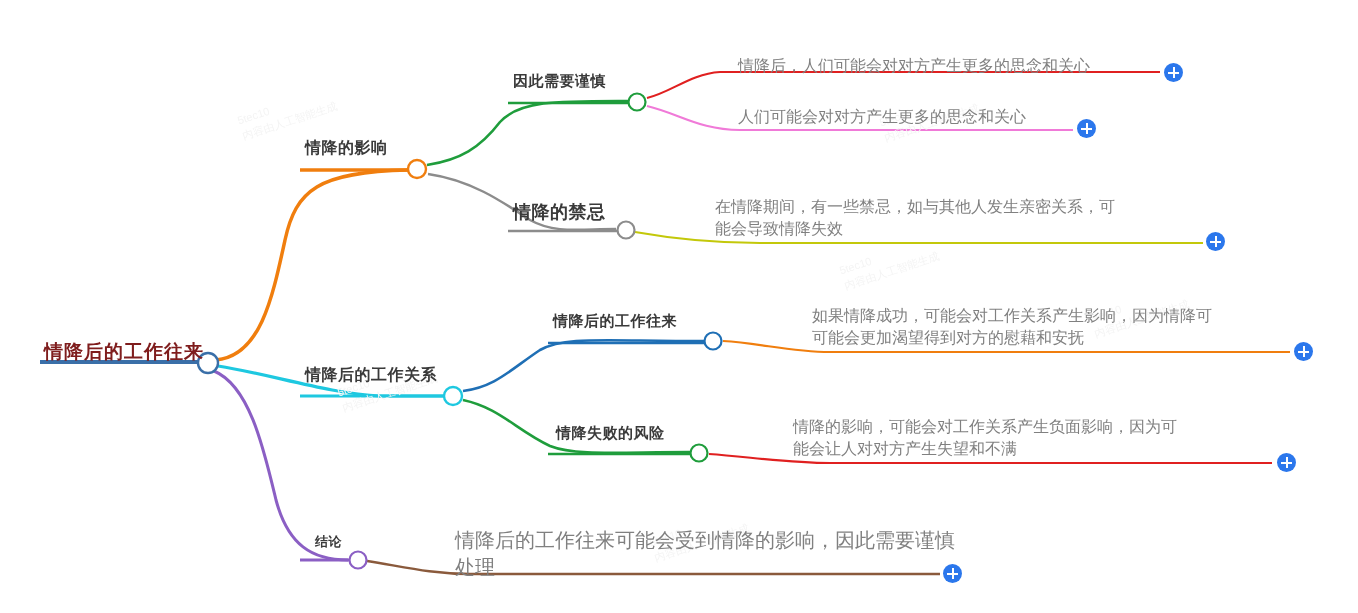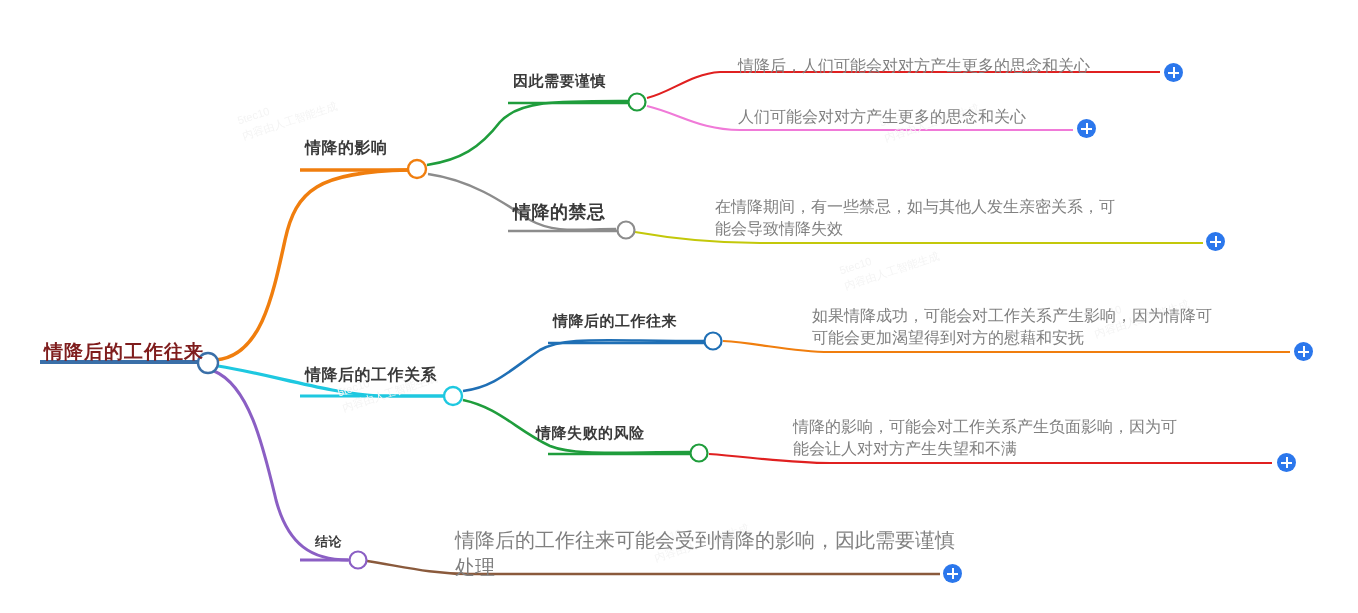--- a/index.html
+++ b/index.html
@@ -147,21 +147,21 @@
 
 <div class="root-label" style="left:44px; top:339px;">情降后的工作往来</div>
 
 <div class="node-label" style="left:305px; top:138px; font-size:16px;">情降的影响</div>
 <div class="node-label" style="left:305px; top:365px; font-size:16px;">情降后的工作关系</div>
 <div class="node-label" style="left:315px; top:533px; font-size:13px;">结论</div>
 
 <div class="node-label" style="left:513px; top:72px; font-size:15px;">因此需要谨慎</div>
 <div class="node-label" style="left:513px; top:200px; font-size:18px;">情降的禁忌</div>
 <div class="node-label" style="left:553px; top:312px; font-size:15px;">情降后的工作往来</div>
-<div class="node-label" style="left:536px; top:424px; font-size:15px;">情降失败的风险</div>
+<div class="node-label" style="left:556px; top:424px; font-size:15px;">情降失败的风险</div>
 
 <div class="leaf-label" style="left:738px; top:48px; font-size:16px;margin-top:7px;">情降后，人们可能会对对方产生更多的思念和关心</div>
 <div class="leaf-label" style="left:738px; top:106px; font-size:16px;">人们可能会对对方产生更多的思念和关心</div>
 <div class="leaf-label" style="left:715px; top:196px; font-size:16px;">在情降期间，有一些禁忌，如与其他人发生亲密关系，可
 能会导致情降失效</div>
 <div class="leaf-label" style="left:812px; top:305px; font-size:16px;">如果情降成功，可能会对工作关系产生影响，因为情降可
 可能会更加渴望得到对方的慰藉和安抚</div>
 <div class="leaf-label" style="left:793px; top:416px; font-size:16px;">情降的影响，可能会对工作关系产生负面影响，因为可
 能会让人对对方产生失望和不满</div>
 <div class="leaf-label" style="left:455px; top:527px; font-size:20px;">情降后的工作往来可能会受到情降的影响，因此需要谨慎

